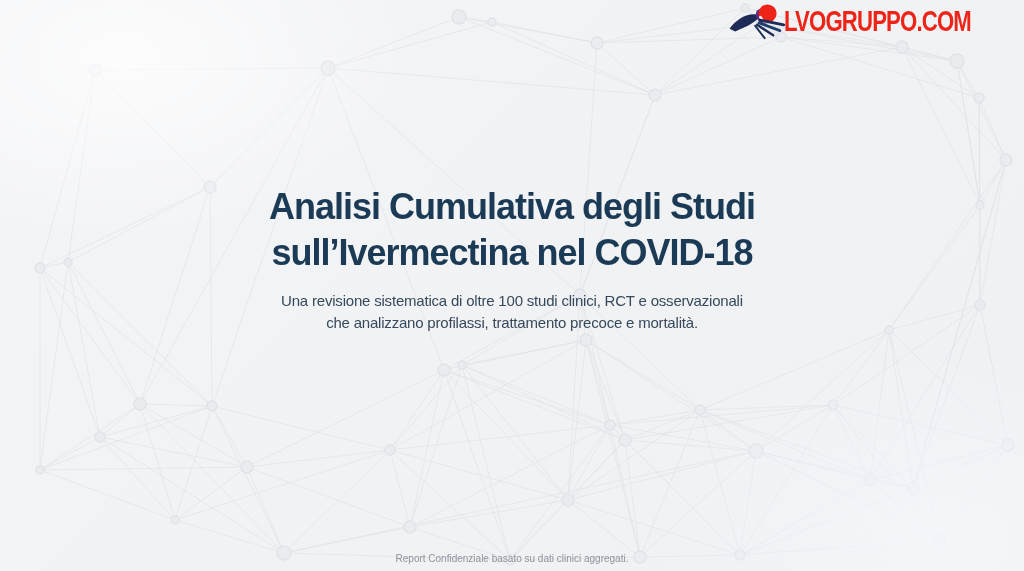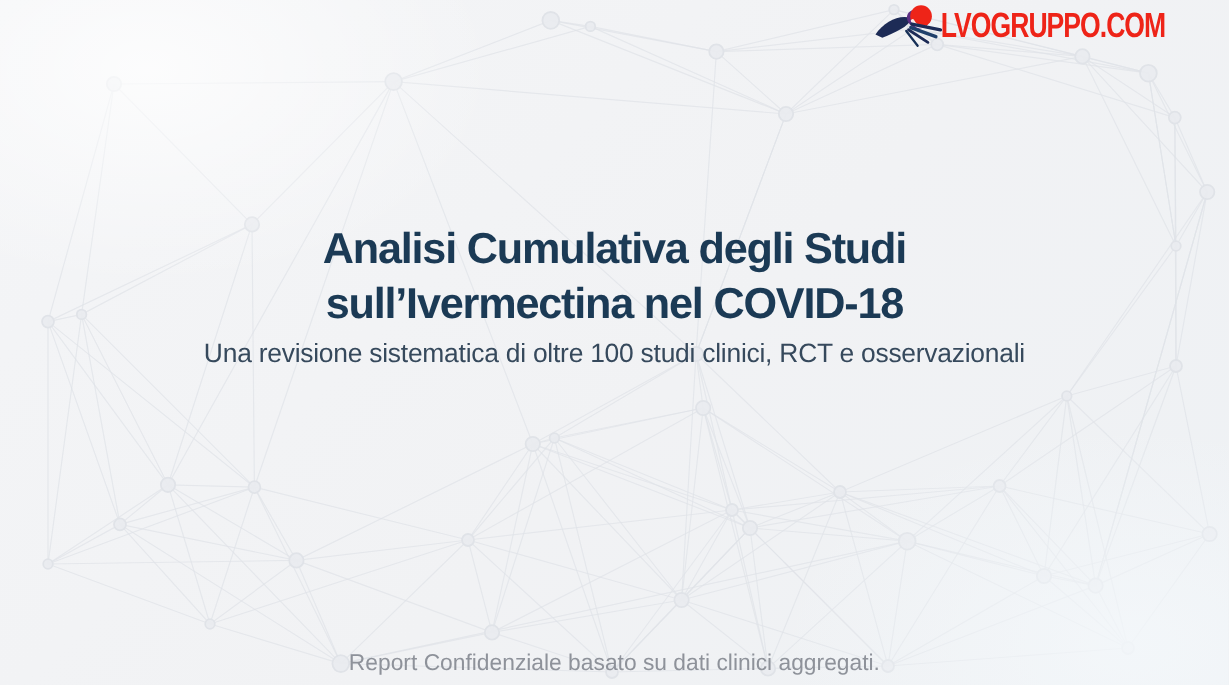--- a/index.html
+++ b/index.html
@@ -54,34 +54,34 @@
   .hero h1 {
     margin: 0;
     font-size: 36px;
     line-height: 1.27;
     font-weight: bold;
     letter-spacing: -1px;
     color: #1b3a55;
   }
   .hero h1 span { display: block; }
   .subtitle {
-    margin: 4px auto 0;
-    font-size: 22px;
+    margin: 15px auto 0;
+    font-size: 15px;
     line-height: 1.42;
     font-weight: normal;
     color: #36495c;
     letter-spacing: -0.2px;
   }
   .subtitle span { display: block; }
   .footer-note {
     position: absolute;
     bottom: 7px; left: 0;
     width: 100%;
     text-align: center;
-    font-size: 19px;
+    font-size: 10px;
     color: #8e929a;
     z-index: 1;
   }
 </style>
 </head>
 <body>
 
 <div class="stage">
 
   <svg id="net" xmlns="http://www.w3.org/2000/svg" viewBox="0 0 1024 571" aria-hidden="true">
@@ -340,18 +340,19 @@
     <span class="logo-text">LVOGRUPPO.COM</span>
   </div>
 
   <div class="hero">
     <h1>
       <span>Analisi Cumulativa degli Studi</span>
       <span>sull’Ivermectina nel COVID-18</span>
     </h1>
     <p class="subtitle">
       <span>Una revisione sistematica di oltre 100 studi clinici, RCT e osservazionali</span>
+      <span>che analizzano profilassi, trattamento precoce e mortalità.</span>
     </p>
   </div>
 
   <div class="footer-note">Report Confidenziale basato su dati clinici aggregati.</div>
 
 </div>
 
 </body></html>

